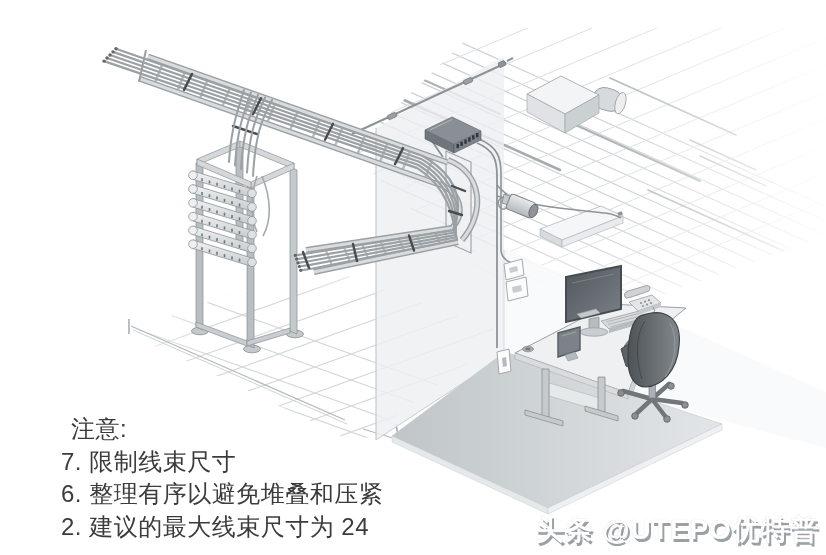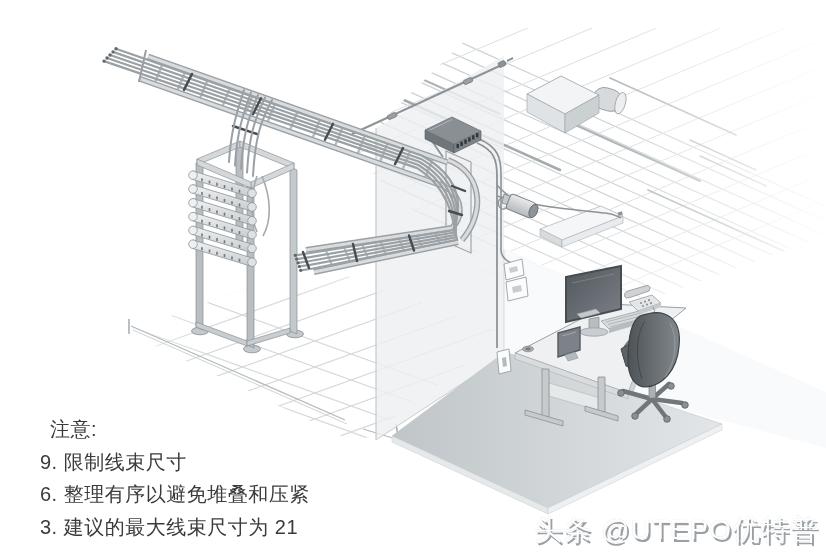--- a/index.html
+++ b/index.html
@@ -1,22 +1,22 @@
 <!DOCTYPE html>
 <html><head>
 <meta charset="utf-8">
 <style>
   html,body{margin:0;padding:0;background:#ffffff;}
   .stage{position:relative;width:826px;height:555px;background:#ffffff;overflow:hidden;
          font-family:"Liberation Sans","DejaVu Sans",sans-serif;}
   .stage svg{position:absolute;left:0;top:0;}
-  .notes{position:absolute;left:40px;top:413px;font-size:20px;line-height:32.5px;
+  .notes{position:absolute;left:61px;top:413px;font-size:24px;line-height:32.5px;
          color:#3b3b3b;letter-spacing:0.5px;white-space:nowrap;}
   .notes-title{padding-left:10px;}
-  .watermark{position:absolute;right:7px;top:511px;font-size:28px;font-weight:normal;color:#ffffff;
+  .watermark{position:absolute;right:7px;top:511px;font-size:28px;font-weight:bold;color:#ffffff;
              letter-spacing:1px;white-space:nowrap;
              text-shadow:2px 3px 0 #9aa0a4, 0 0 1px #c9cdd0;}
 </style>
 </head>
 <body>
 
 <div class="stage">
 
 <svg width="826" height="555" viewBox="0 0 826 555">
   <defs>
@@ -465,20 +465,20 @@
     <path d="M630,341 C623,347 622,355 627,362" fill="none" stroke="#777d81" stroke-width="3"></path>
     <path d="M621,349 C636,338 660,336 671,344 L677,357 C666,369 638,372 626,366 Z" fill="#5d6267" stroke="#42474b" stroke-width="1"></path>
     <path d="M640,316 C666,306 682,319 679,346 C677,372 661,386 646,387 C635,387 628,377 628,360 C628,341 630,322 640,316 Z" fill="url(#gradChair)" stroke="#3d4246" stroke-width="1.2"></path>
     <path d="M645,321 C636,334 635,358 642,379" fill="none" stroke="#3d4246" stroke-width="1" opacity="0.8"></path>
     <path d="M670,323 C678,338 676,362 665,377" fill="none" stroke="#989ea2" stroke-width="1" opacity="0.9"></path>
   </g>
 </svg>
 
 <div class="notes">
   <div class="notes-title">注意:</div>
-  <div class="note-line">9. 限制线束尺寸</div>
+  <div class="note-line">7. 限制线束尺寸</div>
   <div class="note-line">6. 整理有序以避免堆叠和压紧</div>
-  <div class="note-line">3. 建议的最大线束尺寸为 21</div>
+  <div class="note-line">2. 建议的最大线束尺寸为 24</div>
 </div>
 
 <div class="watermark">头条 @UTEPO优特普</div>
 
 </div>
 
 </body></html>

